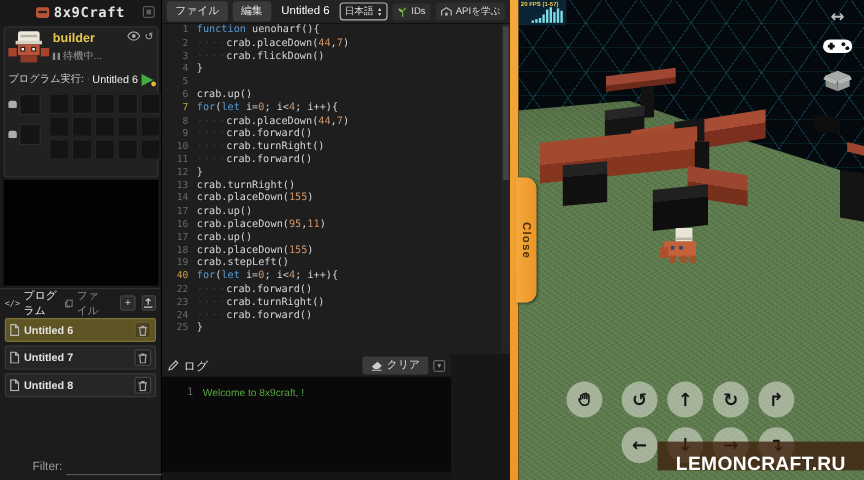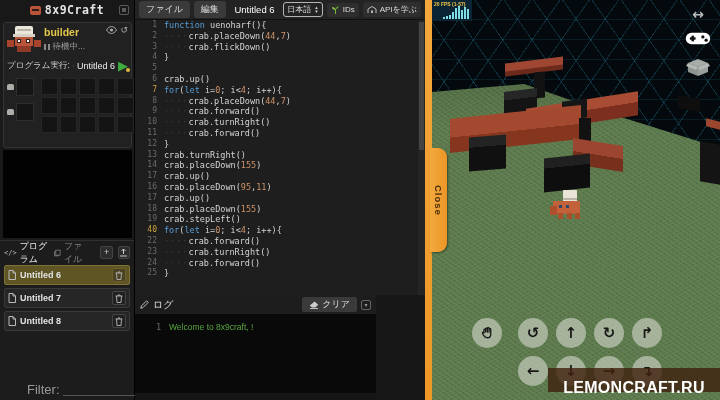--- a/index.html
+++ b/index.html
@@ -60,21 +60,21 @@
   .tab-file{color:#8a8a8a;}
   .tab-spacer{flex:1;}
   .sq-btn{width:16px;height:13px;background:#2c2c2c;border:1px solid #444;border-radius:2px;display:flex;align-items:center;justify-content:center;color:#ccc;font-size:9px;line-height:1;box-sizing:border-box;}
   .prog-list{margin:4px 4px 0;}
   .prog-item{display:flex;align-items:center;gap:4px;height:20px;margin-bottom:3px;background:#262626;border:1px solid #3a3a3a;border-radius:2px;padding:0 3px;box-sizing:border-box;}
   .prog-item.selected{background:#5e5424;border-color:#7d7136;}
   .prog-name{flex:1;color:#e2e2e2;font-size:9px;font-weight:bold;}
   .trash-btn{width:14px;height:14px;background:#202020;border:1px solid #454545;border-radius:2px;display:flex;align-items:center;justify-content:center;box-sizing:border-box;}
   .prog-item.selected .trash-btn{background:#4a4220;border-color:#6b5f2c;}
   .filter-row{position:absolute;left:5px;right:5px;bottom:4px;height:14px;display:flex;align-items:center;gap:3px;}
-  .filter-label{color:#999;font-size:13px;padding-left:19px;}
+  .filter-label{color:#999;font-size:10px;padding-left:19px;}
   .filter-input{flex:1;border:none;border-bottom:1px solid #555;background:transparent;height:10px;outline:none;color:#ddd;font-size:8.5px;}
   .filter-x{color:#888;font-size:9px;}
 
   
   .menubar{position:absolute;left:135px;top:0;width:290px;height:20px;background:#232323;display:flex;align-items:center;gap:4px;padding:0 4px;box-sizing:border-box;border-bottom:1px solid #111;}
   .menu-btn{background:#3a3a3a;border-radius:3px;padding:2px 7px;font-size:9px;color:#e0e0e0;white-space:nowrap;}
   .doc-title{flex:1;text-align:center;color:#fff;font-size:9.5px;white-space:nowrap;overflow:hidden;}
   .lang-select{display:flex;align-items:center;gap:3px;border:1px solid #b5b5b5;border-radius:3px;padding:1px 3px;color:#ddd;font-size:8px;white-space:nowrap;}
   .lang-arrows{display:flex;flex-direction:column;line-height:4px;font-size:4.5px;color:#ccc;}
   .small-btn{display:flex;align-items:center;gap:3px;background:#2e2e2e;border-radius:3px;padding:2px 4px;color:#ddd;font-size:8px;white-space:nowrap;}

